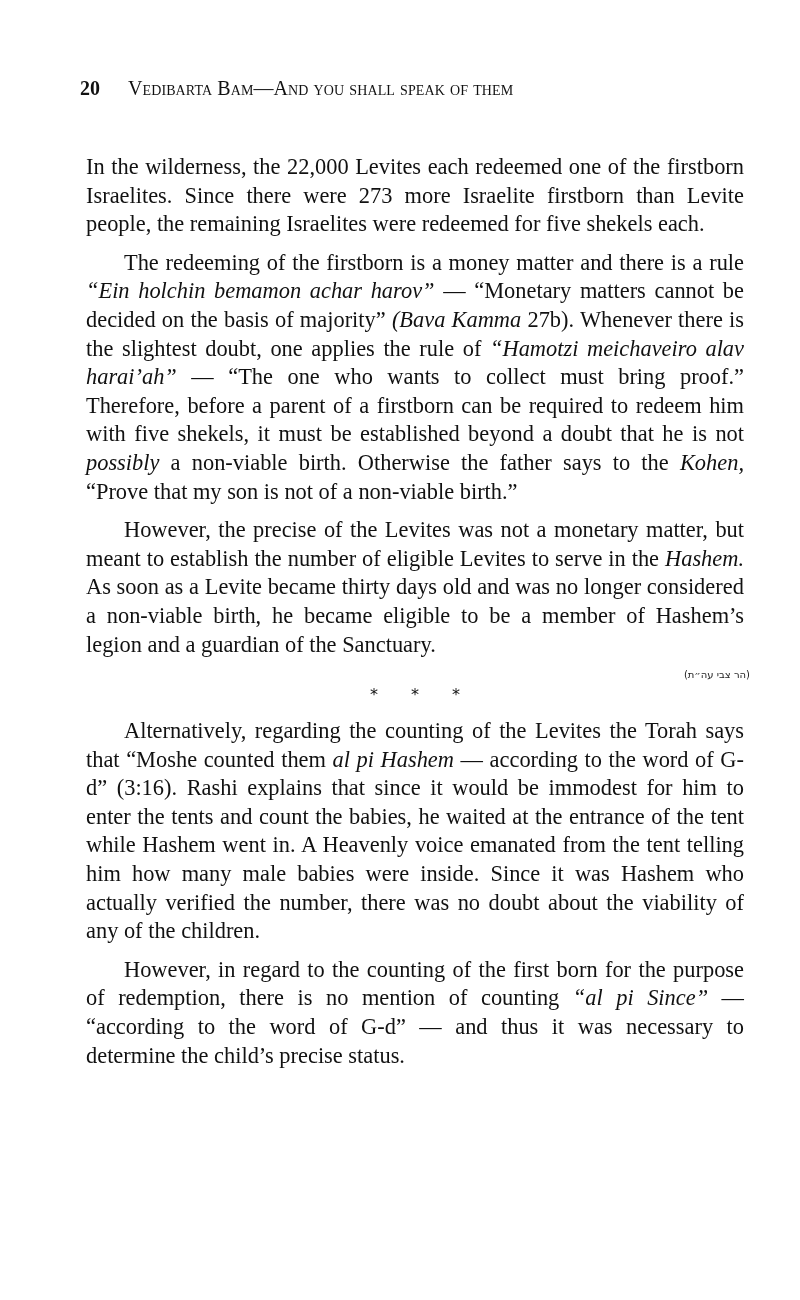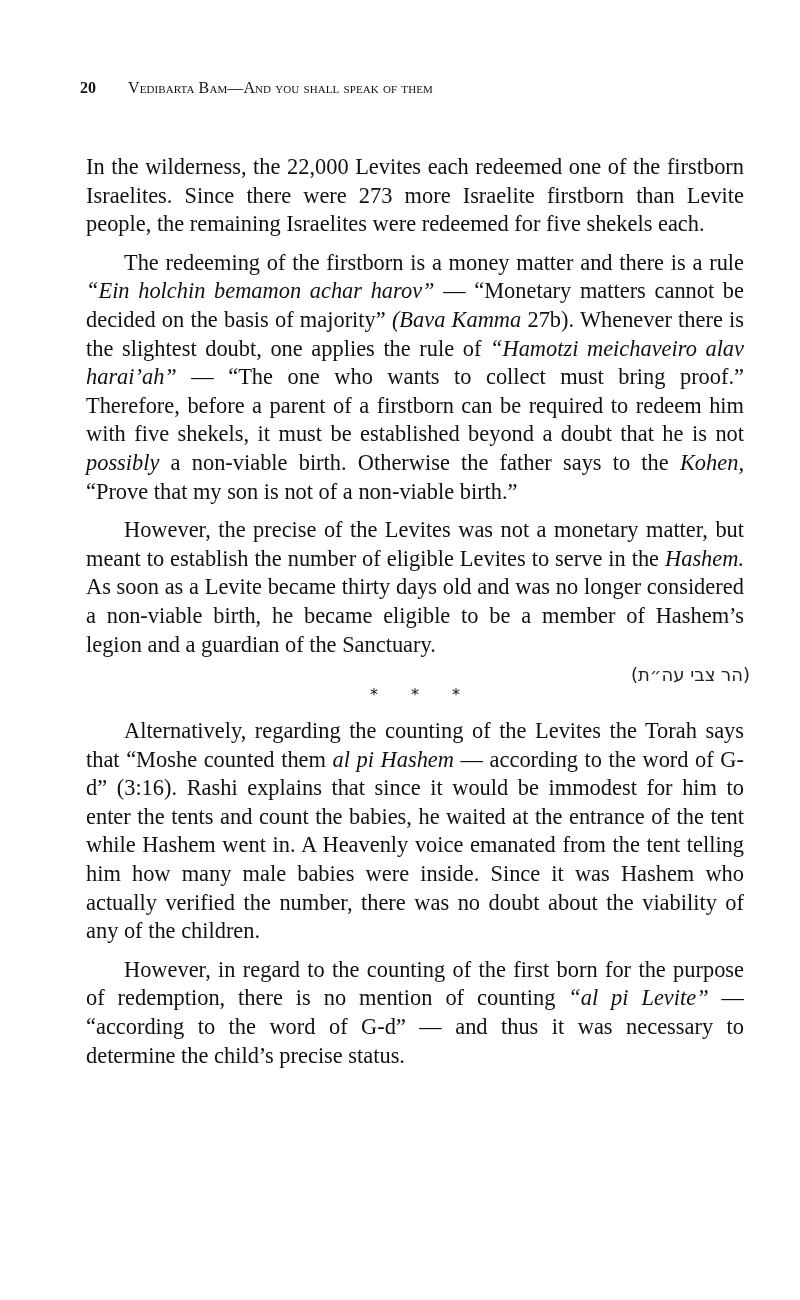--- a/index.html
+++ b/index.html
@@ -19,21 +19,21 @@
     position: absolute;
     left: 80px;
     top: 0;
     width: 670px;
   }
   .running-head {
     position: absolute;
     top: 76px;
     left: 0;
     width: 670px;
-    font-size: 16px;
+    font-size: 20px;
     line-height: 24px;
     white-space: nowrap;
   }
   .running-head .page-num {
     font-weight: bold;
     display: inline-block;
     width: 48px;
   }
   .running-head .title {
     font-variant: small-caps;
@@ -49,21 +49,21 @@
   }
   p {
     margin: 6px;
     text-align: justify;
     text-align-last: left;
   }
   p.indent { text-indent: 38px; }
   p.gap { margin-top: 10px; }
   .source {
     font-family: "DejaVu Sans", "Liberation Sans", sans-serif;
-    font-size: 18px;
+    font-size: 10px;
     line-height: 20px;
     text-align: right;
     direction: rtl;
     unicode-bidi: embed;
     margin-top: 6px;
     color: #222;
   }
   .separator {
     text-align: center;
     font-family: "DejaVu Sans", sans-serif;
@@ -91,17 +91,17 @@
     <p class="para indent gap"><span>The redeeming of the firstborn is a money matter and there is a rule </span><em>“Ein holchin bemamon achar harov”</em><span> — “Monetary matters cannot be decided on the basis of majority” </span><em>(Bava Kamma</em><span> 27b). Whenever there is the slightest doubt, one applies the rule of </span><em>“Hamotzi meichaveiro alav harai’ah”</em><span> — “The one who wants to collect must bring proof.” Therefore, before a parent of a firstborn can be required to redeem him with five shekels, it must be established beyond a doubt that he is not </span><em>possibly</em><span> a non-viable birth. Otherwise the father says to the </span><em>Kohen,</em><span> “Prove that my son is not of a non-viable birth.”</span></p>
 
     <p class="para indent gap"><span>However, the precise of the Levites was not a monetary matter, but meant to establish the number of eligible Levites to serve in the </span><em>Hashem.</em><span> As soon as a Levite became thirty days old and was no longer considered a non-viable birth, he became eligible to be a member of Hashem’s legion and a guardian of the Sanctuary.</span></p>
 
     <div class="source">(הר צבי עה״ת)</div>
 
     <div class="separator">* * *</div>
 
     <p class="para indent"><span>Alternatively, regarding the counting of the Levites the Torah says that “Moshe counted them </span><em>al pi Hashem</em><span> — according to the word of G-d” (3:16). Rashi explains that since it would be immodest for him to enter the tents and count the babies, he waited at the entrance of the tent while Hashem went in. A Heavenly voice emanated from the tent telling him how many male babies were inside. Since it was Hashem who actually verified the number, there was no doubt about the viability of any of the children.</span></p>
 
-    <p class="para indent gap"><span>However, in regard to the counting of the first born for the purpose of redemption, there is no mention of counting </span><em>“al pi Levite”</em><span> — “according to the word of G-d” — and thus it was necessary to determine the child’s precise status.</span></p>
+    <p class="para indent gap"><span>However, in regard to the counting of the first born for the purpose of redemption, there is no mention of counting </span><em>“al pi Since”</em><span> — “according to the word of G-d” — and thus it was necessary to determine the child’s precise status.</span></p>
 
 
   </div>
 </div>
 
 </body></html>

